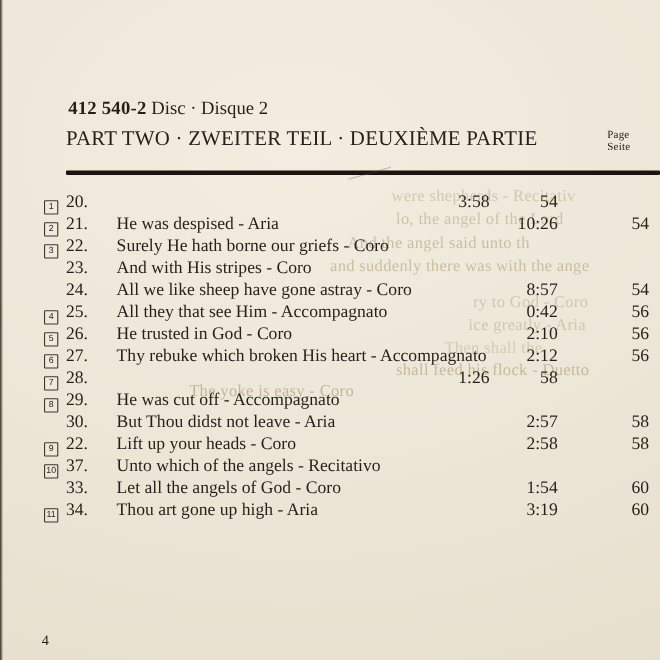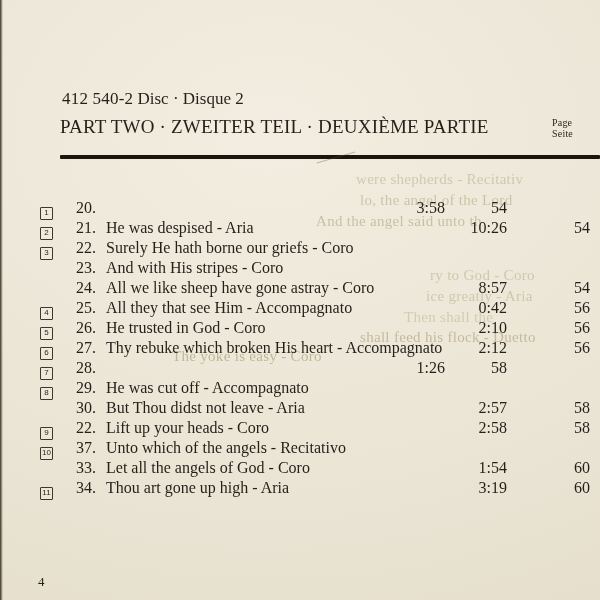--- a/index.html
+++ b/index.html
@@ -26,21 +26,21 @@
     z-index:3;
   }
   .ghost-layer{position:absolute;inset:0;z-index:0;}
   .ghost{
     position:absolute;white-space:nowrap;
     font-size:15px;line-height:15px;color:var(--ghost);
     filter:blur(.4px);letter-spacing:.3px;
   }
   .content{position:absolute;inset:0;z-index:1;}
   .catalog{position:absolute;left:62px;top:89px;font-size:17px;line-height:19px;white-space:nowrap;}
-  .catalog .cat-no{font-weight:normal;letter-spacing:.2px;}
+  .catalog .cat-no{font-weight:bold;letter-spacing:.2px;}
   .catalog .disc{font-weight:normal;}
   .header-title{
     position:absolute;left:60px;top:116px;font-size:19px;line-height:22px;
     letter-spacing:.2px;white-space:nowrap;
   }
   .page-col{
     position:absolute;left:552px;top:117px;font-size:10px;line-height:11px;
     letter-spacing:.2px;
   }
   .rule{position:absolute;left:60px;right:0;top:155px;height:4px;background:var(--rule);border-radius:1px;}
@@ -58,35 +58,36 @@
   }
   .cell-box{position:relative;top:2px;}
   .track-box{
     box-sizing:border-box;width:13px;height:13px;
     border:1px solid #3d372c;border-radius:1px;
     display:flex;align-items:center;justify-content:center;
     font-family:"Liberation Sans","DejaVu Sans",sans-serif;
     font-size:8px;line-height:8px;color:#2a2520;
     background:rgba(255,255,255,.12);
   }
-  .cell-no{text-align:right;margin-top:24px;}
+  .cell-no{}
   .cell-title{text-align:left;white-space:nowrap;overflow:visible;}
   .cell-time{text-align:right;}
   .cell-page{text-align:right;}
   .folio{position:absolute;left:38px;top:575px;font-size:13px;line-height:14px;}
 </style>
 </head>
 <body>
 
 <div class="scan">
 
   <div class="ghost-layer">
       <span class="ghost" style="left: 356px; top: 172px; opacity: 0.4;">were shepherds - Recitativ</span>
       <span class="ghost" style="left: 360px; top: 193px; opacity: 0.45;">lo, the angel of the Lord</span>
       <span class="ghost" style="left: 316px; top: 214px; opacity: 0.5;">And the angel said unto th</span>
+      <span class="ghost" style="left: 300px; top: 235px; opacity: 0.5;">and suddenly there was with the ange</span>
       <span class="ghost" style="left: 430px; top: 268px; opacity: 0.4;">ry to God - Coro</span>
       <span class="ghost" style="left: 426px; top: 289px; opacity: 0.4; text-align: center;">ice greatly - Aria</span>
       <span class="ghost" style="left: 404px; top: 310px; opacity: 0.35;">Then shall the</span>
       <span class="ghost" style="left: 360px; top: 330px; opacity: 0.55;">shall feed his flock - Duetto</span>
       <span class="ghost" style="left: 172px; top: 349px; opacity: 0.6;">The yoke is easy - Coro</span>
     </div>
 
   <div class="content">
 
     <div class="catalog">

